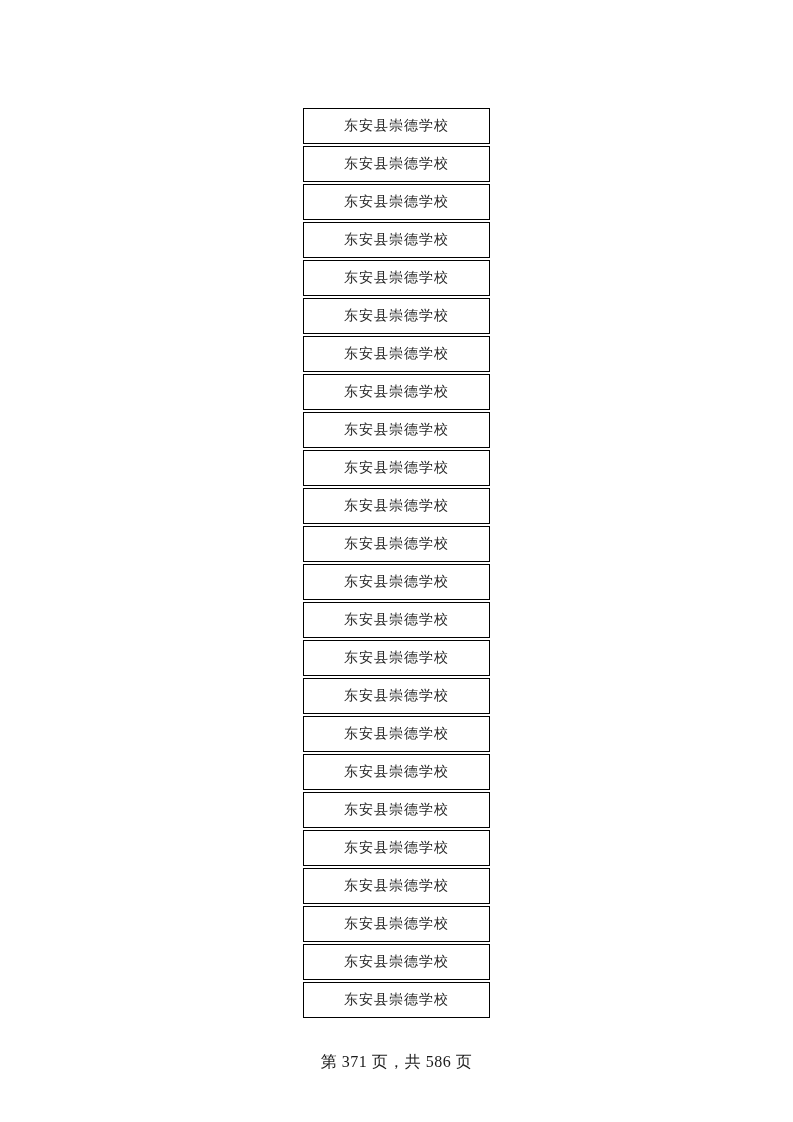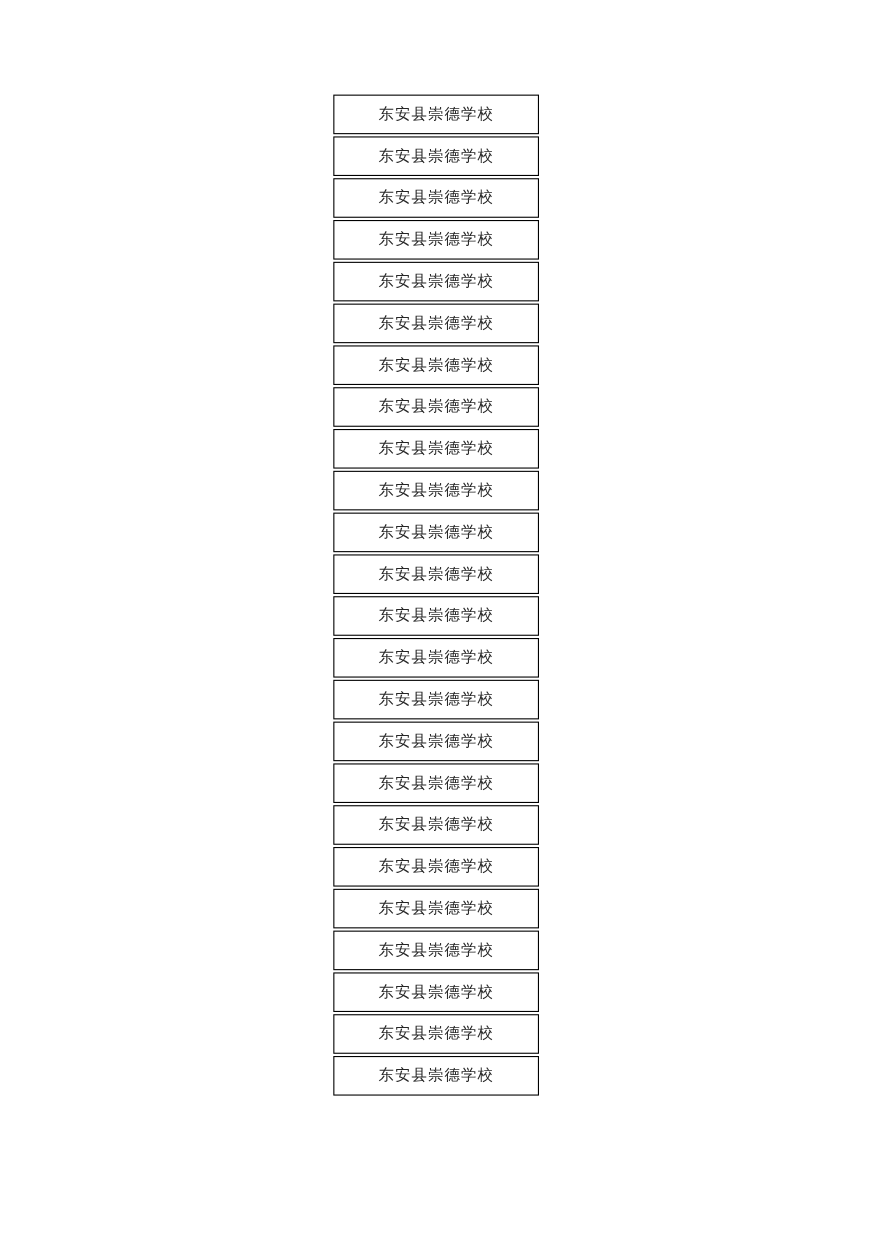--- a/index.html
+++ b/index.html
@@ -13,21 +13,21 @@
   .sheet {
     position: relative;
     width: 793px;
     height: 1122px;
     background: #ffffff;
     overflow: hidden;
   }
   .school-table {
     position: absolute;
     left: 303px;
-    top: 86px;
+    top: 108px;
     width: 187px;
   }
   .row {
     box-sizing: border-box;
     height: 36px;
     margin-bottom: 2px;
     border: 1px solid #000000;
     background: #ffffff;
     display: flex;
     align-items: center;
@@ -122,13 +122,14 @@
       <div class="row">
         <div class="cell">东安县崇德学校</div>
       </div>
       <div class="row">
         <div class="cell">东安县崇德学校</div>
       </div>
       <div class="row">
         <div class="cell">东安县崇德学校</div>
       </div>
     </div>
+  <div class="footer">第 371 页，共 586 页</div>
 </div>
 
 </body></html>

